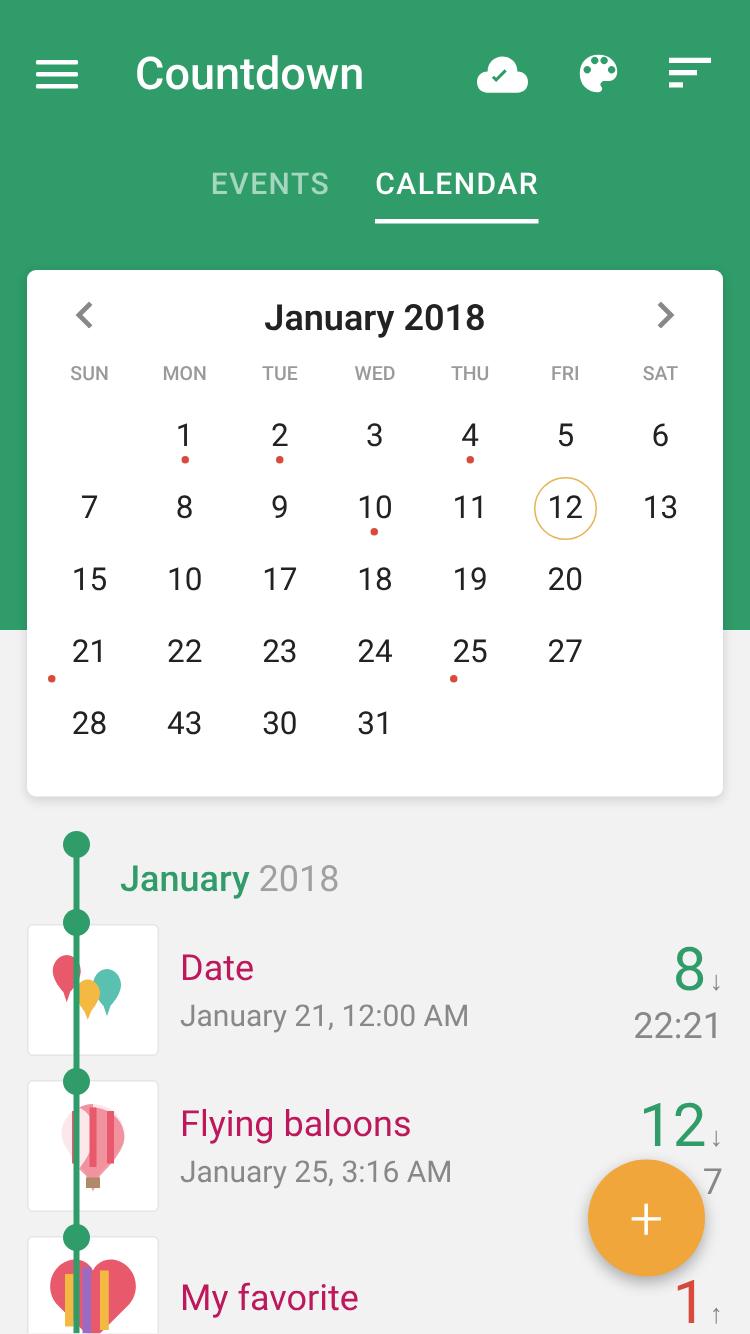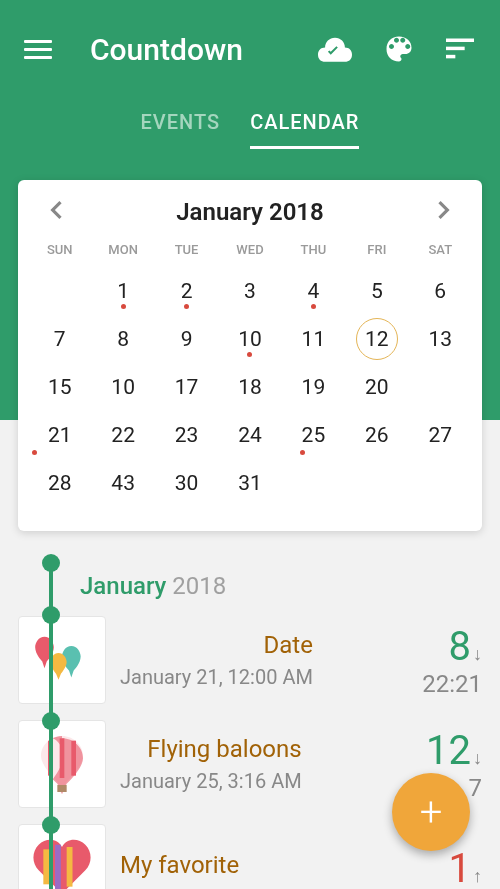--- a/index.html
+++ b/index.html
@@ -25,21 +25,21 @@
   .date-cell.selected span.num { width: 42px; height: 42px; border: 1.5px solid #e4b557; border-radius: 50%; display: flex; align-items: center; justify-content: center; }
   .timeline { position: absolute; top: 548px; left: 18px; right: 18px; bottom: 0; overflow: hidden; }
   .tl-line { position: absolute; left: 31px; top: 10px; bottom: 0; width: 4px; background: #2f9c6a; }
   .tl-node { position: absolute; left: 24px; width: 18px; height: 18px; background: #2f9c6a; border-radius: 50%; }
   .month-label { padding-left: 62px; padding-top: 24px; font-size: 24px; }
   .month-label .m { color: #2f9c6a; font-weight: 500; margin-top: 24px; }
   .month-label .y { color: #a0a0a0; margin-top: 36px; }
   .event { display: flex; align-items: center; margin-top: 16px; cursor: pointer; }
   .event-icon { width: 88px; height: 88px; background: #fff; border: 1px solid #e5e5e5; border-radius: 4px; flex-shrink: 0; display: flex; align-items: center; justify-content: center; }
   .event-body { flex: 1; padding-left: 14px; display: flex; align-items: center; justify-content: space-between; }
-  .event-text .name { font-size: 24px; color: #a16207; margin-bottom: 6px; text-align: right; }
+  .event-text .name { font-size: 24px; color: #be185d; margin-bottom: 6px; }
   .event-text .date { font-size: 20px; color: #888; }
   .event-count { text-align: right; }
   .event-count .big { font-size: 40px; color: #2f9c6a; font-weight: 400; }
   .event-count .big.red { color: #d84a3e; }
   .event-count .arrow { font-size: 18px; color: #888; margin-left: 2px; }
   .event-count .sub { font-size: 24px; color: #888; }
   .fab { position: absolute; bottom: 38px; right: 30px; width: 78px; height: 78px; background: #f0a63a; border-radius: 50%; display: flex; align-items: center; justify-content: center; box-shadow: 0 4px 10px rgba(0,0,0,0.3); cursor: pointer; }
   .fab span { color: #fff; font-size: 40px; font-weight: 300; }
 </style>
 </head>
@@ -173,23 +173,20 @@
           <span class="num">23</span>
         </div>
         <div class="date-cell">
           <span class="num">24</span>
         </div>
         <div class="date-cell">
           <span class="num">25</span>
           <div class="dot" style="left: 18px; bottom: 4px;"></div>
         </div>
         <div class="date-cell">
-          <span class="num">26</span>
-        </div>
-        <div class="date-cell">
           <span class="num">27</span>
         </div>
       </div>
       <div class="dates-row">
         <div class="date-cell">
           <span class="num">28</span>
         </div>
         <div class="date-cell">
           <span class="num">43</span>
         </div>

